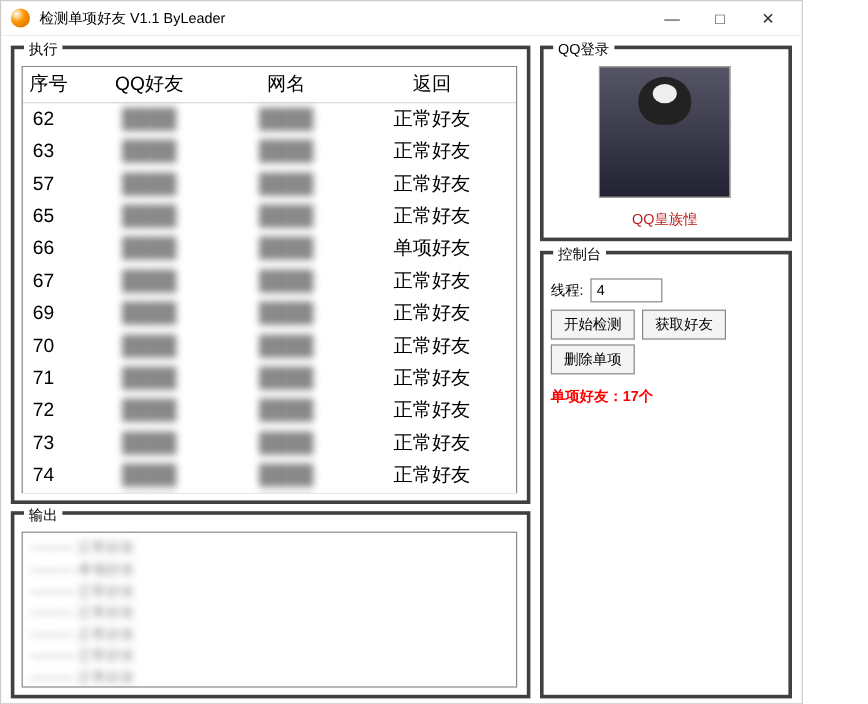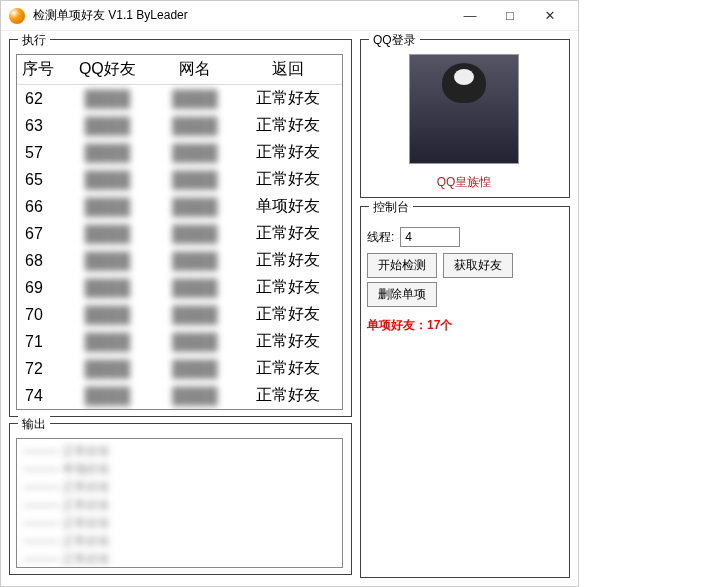--- a/index.html
+++ b/index.html
@@ -1,25 +1,25 @@
 <!DOCTYPE html>
 <html><head>
 <meta charset="utf-8">
 <style>
 * { box-sizing: border-box; margin: 0; padding: 0; }
 body { font-family: "Microsoft YaHei", SimSun, sans-serif; font-size: 12px; background: #fff; color: #000; }
-.window { width: 579px; height: 587px; border: 1px solid #ccc; background: #fff; display: flex; flex-direction: column; }
+.window { width: 669px; height: 587px; border: 1px solid #ccc; background: #fff; display: flex; flex-direction: column; }
 .titlebar { height: 30px; display: flex; align-items: center; padding: 0 8px; border-bottom: 1px solid #eee; }
 .app-icon { width: 16px; height: 16px; border-radius: 50%; background: radial-gradient(circle at 30% 30%, #fff, #f90 40%, #c60); margin-right: 8px; }
 .title { flex: 1; font-size: 12px; }
 .win-controls { display: flex; gap: 0; }
 .win-btn { width: 40px; height: 28px; display: flex; align-items: center; justify-content: center; cursor: pointer; font-size: 13px; color: #333; }
 .client { flex: 1; display: flex; padding: 8px; gap: 8px; }
 .left { flex: 1; display: flex; flex-direction: column; gap: 6px; }
-.groupbox { border: 1px solid #404040; position: relative; padding: 14px 8px 6px 6px; }
+.groupbox { border: 3px solid #404040; position: relative; padding: 14px 8px 6px 6px; }
 .groupbox > .legend { position: absolute; top: -8px; left: 8px; background: #fff; padding: 0 4px; font-size: 12px; }
 .table-wrap { height: 356px; border: 1px solid #888; overflow-y: scroll; background: #fff; }
 table { width: 100%; border-collapse: collapse; font-size: 16px; }
 th { text-align: center; font-weight: normal; padding: 4px 2px; border-bottom: 1px solid #ddd; background: #fff; }
 td { text-align: center; padding: 3px 2px; height: 20px; }
 td.c0 { text-align: left; padding-left: 8px; width: 42px; }
 .blur { filter: blur(3px); color: #888; }
 .output-box { border: 1px solid #888; height: 130px; overflow-y: scroll; padding: 4px 6px; font-size: 12px; }
 .output-line { margin-bottom: 1px; }
 .right { width: 210px; display: flex; flex-direction: column; gap: 8px; }
@@ -97,45 +97,45 @@
                   <td class="blur">████</td>
                   <td>单项好友</td>
                 </tr>
                 <tr>
                   <td class="c0">67</td>
                   <td class="blur">████</td>
                   <td class="blur">████</td>
                   <td>正常好友</td>
                 </tr>
                 <tr>
-                  <td class="c0">68</td>
-                  <td class="blur">████</td>
-                  <td class="blur">████</td>
-                  <td>正常好友</td>
-                </tr>
-                <tr>
                   <td class="c0">69</td>
                   <td class="blur">████</td>
                   <td class="blur">████</td>
                   <td>正常好友</td>
                 </tr>
                 <tr>
                   <td class="c0">70</td>
                   <td class="blur">████</td>
                   <td class="blur">████</td>
                   <td>正常好友</td>
                 </tr>
                 <tr>
                   <td class="c0">71</td>
                   <td class="blur">████</td>
                   <td class="blur">████</td>
                   <td>正常好友</td>
                 </tr>
                 <tr>
                   <td class="c0">72</td>
+                  <td class="blur">████</td>
+                  <td class="blur">████</td>
+                  <td>正常好友</td>
+                </tr>
+                <tr>
+                  <td class="c0">73</td>
                   <td class="blur">████</td>
                   <td class="blur">████</td>
                   <td>正常好友</td>
                 </tr>
                 <tr>
                   <td class="c0">74</td>
                   <td class="blur">████</td>
                   <td class="blur">████</td>
                   <td>正常好友</td>
                 </tr>

